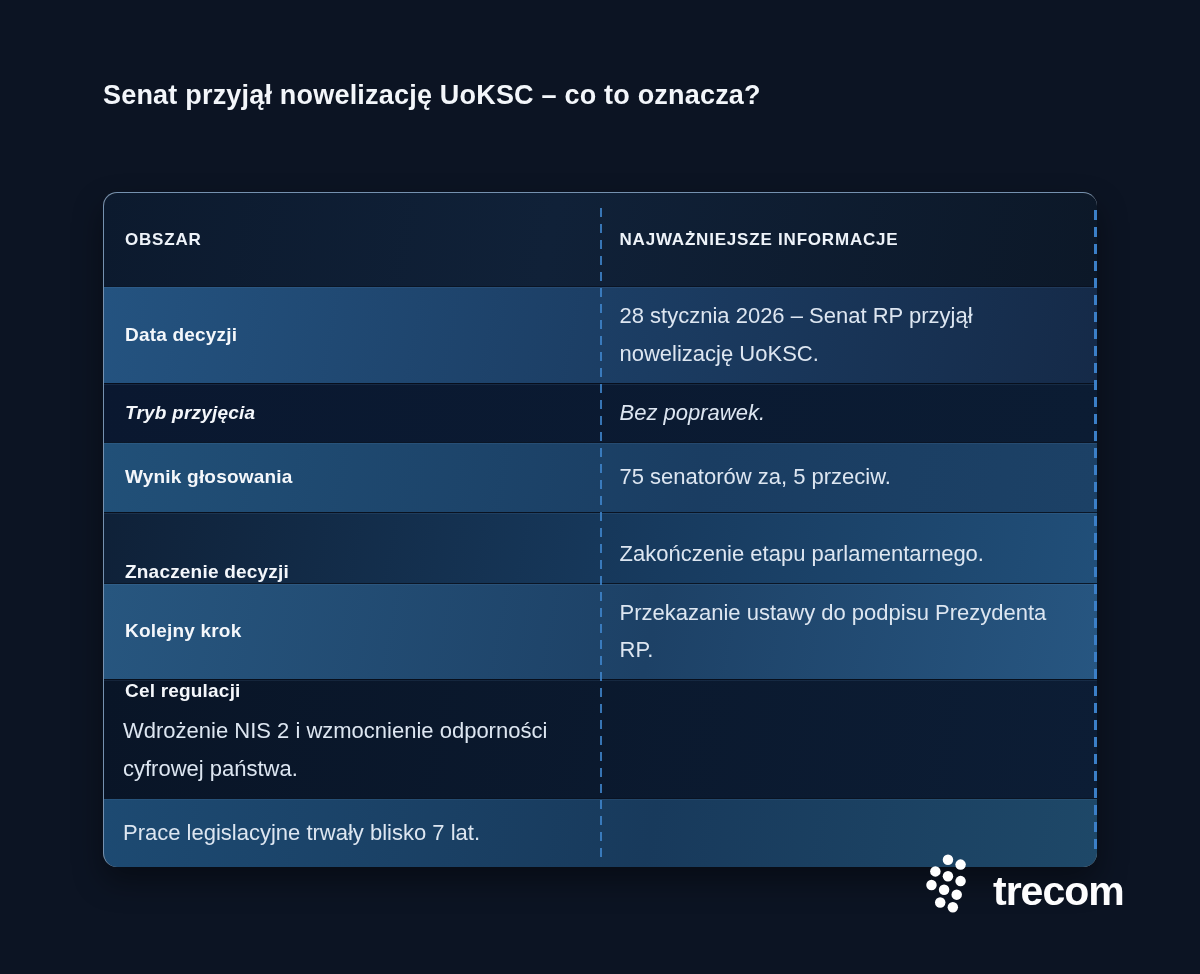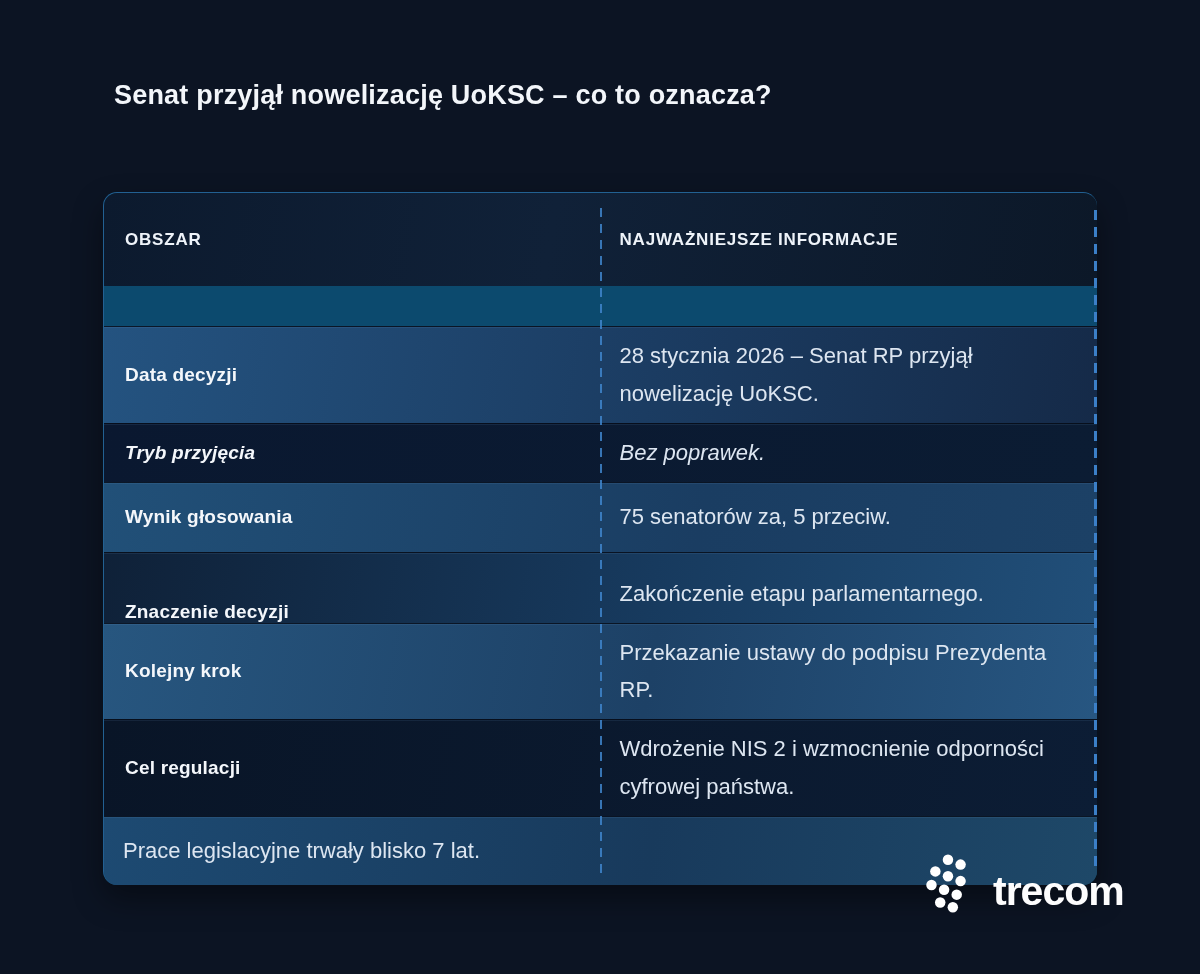--- a/index.html
+++ b/index.html
@@ -9,40 +9,40 @@
   .page {
     position: relative;
     width: 1200px;
     height: 974px;
     background: #0c1423;
     overflow: hidden;
   }
 
   .title {
     position: absolute;
-    left: 114px;
+    left: 103px;
     top: 80px;
     font-size: 27px;
     font-weight: 700;
     letter-spacing: 0.2px;
     color: #f3f6fa;
   }
 
   .table {
     position: absolute;
     left: 103px;
     top: 192px;
     width: 994px;
     border-radius: 14px;
     border: 1px solid rgba(62, 125, 190, 0.45);
     border-right: none;
     border-bottom: none;
     overflow: hidden;
     box-shadow: 0 14px 30px rgba(0, 0, 0, 0.40);
-    background: #0c4a6e;
+    background: #a3a3a3;
   }
 
   .thead {
     display: flex;
     min-height: 93px;
     background: linear-gradient(100deg, #0c1a2e 0%, #102138 45%, #0c1828 100%);
   }
 
   .cell { display: flex; align-items: center; }
   .label-cell { width: 50%; padding-left: 21px; padding-right: 16px; }
@@ -53,26 +53,26 @@
     font-weight: 600;
     letter-spacing: 0.8px;
     color: #eef3f9;
   }
 
   .trow {
     display: flex;
     border-top: 1px solid rgba(7, 13, 25, 0.85);
     box-shadow: inset 0 1px 0 rgba(130, 180, 230, 0.10);
   }
-  .trow:nth-child(1) { min-height: 80px; background: linear-gradient(100deg, #245380 0%, #1b3c62 55%, #152a48 100%); margin-top: 40px; }
+  .trow:nth-child(1) { min-height: 80px; background: linear-gradient(100deg, #245380 0%, #1b3c62 55%, #152a48 100%); }
   .trow:nth-child(2) { min-height: 59px; background: linear-gradient(100deg, #0a1830 0%, #0b1c33 100%); font-style: italic; }
   .trow:nth-child(3) { min-height: 70px; background: linear-gradient(100deg, #215078 0%, #1a3d62 60%, #1c4166 100%); }
   .trow:nth-child(4) { min-height: 71px; background: linear-gradient(100deg, #0f2138 0%, #173a5e 55%, #214f79 100%); align-items: flex-end; }
   .trow:nth-child(5) { min-height: 72px; background: linear-gradient(100deg, #27567f 0%, #1d4166 55%, #275681 100%); }
-  .trow:nth-child(6) { min-height: 86px; background: linear-gradient(100deg, #091527 0%, #0c1d35 100%); }
+  .trow:nth-child(6) { min-height: 86px; background: linear-gradient(100deg, #091527 0%, #0c1d35 100%); flex-direction: column; }
   .trow:nth-child(7) { min-height: 69px; background: linear-gradient(100deg, #1d4a72 0%, #183a5c 55%, #1e4868 100%); }
 
   .row-label {
     font-size: 19px;
     font-weight: 700;
     color: #f4f7fb;
     letter-spacing: 0.2px;
   }
 
   .row-value {

